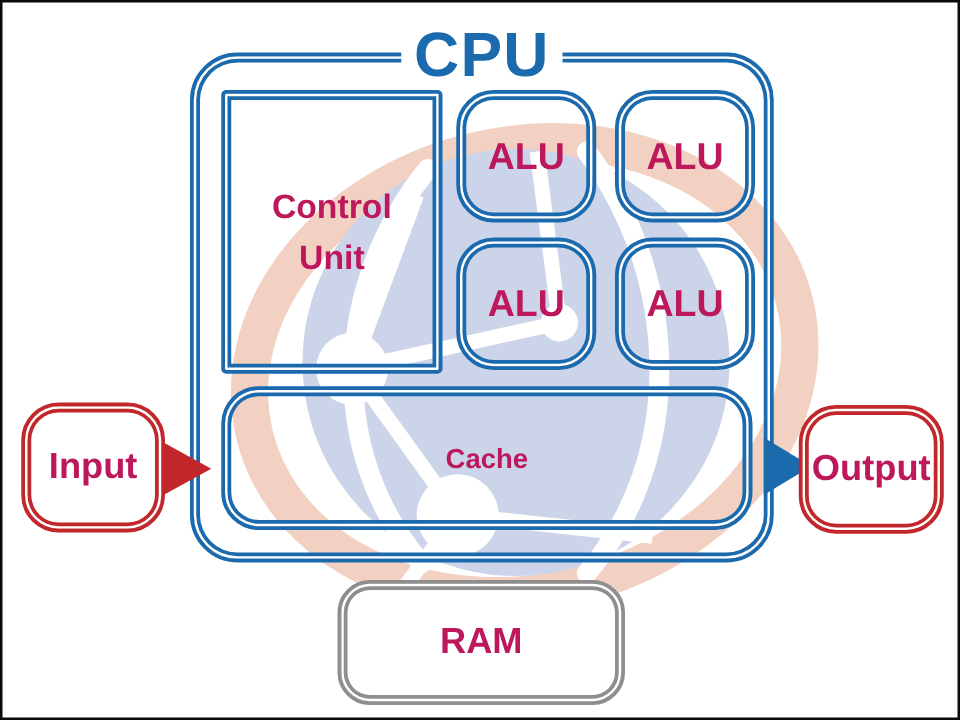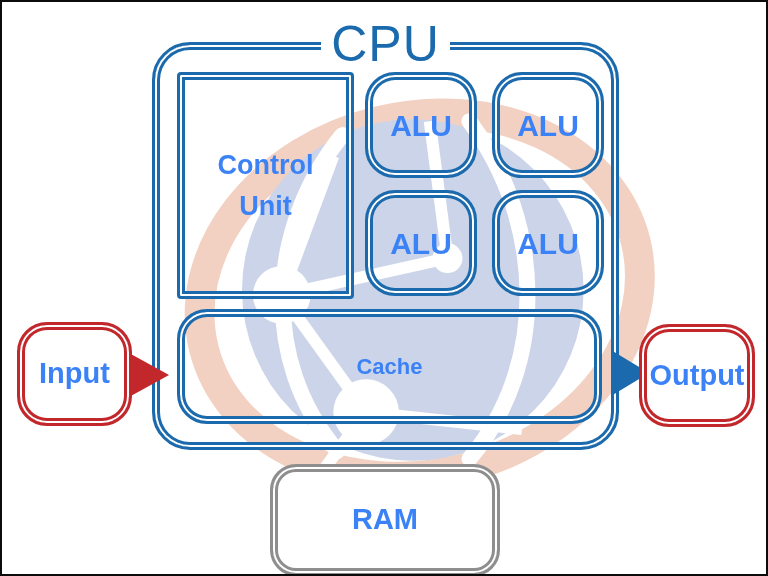--- a/index.html
+++ b/index.html
@@ -18,50 +18,50 @@
     position:absolute;
     box-sizing:border-box;
     border:3px solid var(--c);
     box-shadow: inset 0 0 0 2px #ffffff, inset 0 0 0 5px var(--c);
     background:transparent;
     display:flex;align-items:center;justify-content:center;
     z-index:1;
   }
   .opaque{background:#ffffff;z-index:3;}
   .lbl{
-    color:#3b82f6;
+    color:#be185d;
     font-weight:700;
     text-align:center;
     line-height:1.5;
   }
   .cpu-box{left:150px;top:40px;width:467px;height:408px;border-radius:38px;--c:#1a6aad;}
   .cu-box{left:175px;top:70px;width:177px;height:227px;border-radius:4px;--c:#1a6aad;}
   .alu1{left:363px;top:70px;width:112px;height:106px;border-radius:30px;--c:#1a6aad;}
   .alu2{left:490px;top:70px;width:112px;height:106px;border-radius:30px;--c:#1a6aad;}
   .alu3{left:363px;top:188px;width:112px;height:106px;border-radius:30px;--c:#1a6aad;}
   .alu4{left:490px;top:188px;width:112px;height:106px;border-radius:30px;--c:#1a6aad;}
   .cache-box{left:175px;top:307px;width:425px;height:115px;border-radius:30px;--c:#1a6aad;}
   .input-box{left:15px;top:320px;width:115px;height:104px;border-radius:30px;--c:#c2272b;}
   .output-box{left:637px;top:322px;width:116px;height:103px;border-radius:30px;--c:#c2272b;}
-  .ram-box{left:268px;top:462px;width:230px;height:112px;border-radius:26px;--c:#8e8e8e;}
+  .ram-box{left:268px;top:462px;width:230px;height:100px;border-radius:26px;--c:#8e8e8e;}
   .cu-label{font-size:27px;width:130px;}
   .alu-label{font-size:30px;}
   .cache-label{font-size:22px;}
   .io-label{font-size:29px;}
   .ram-label{font-size:29px;}
   .cpu-title-wrap{
     position:absolute;left:150px;top:18px;width:467px;
     text-align:center;z-index:5;pointer-events:none;
   }
   .cpu-title{
     display:inline-block;
     background:#ffffff;
     padding:0 10px;
     font-size:50px;
-    font-weight:400;
+    font-weight:700;
     line-height:48px;
     color:#1a6aad;
     letter-spacing:1px;
   }
   .arrow{position:absolute;width:0;height:0;z-index:2;}
   .arrow-in{
     left:127px;top:351px;
     border-top:22px solid transparent;
     border-bottom:22px solid transparent;
     border-left:40px solid #c2272b;

